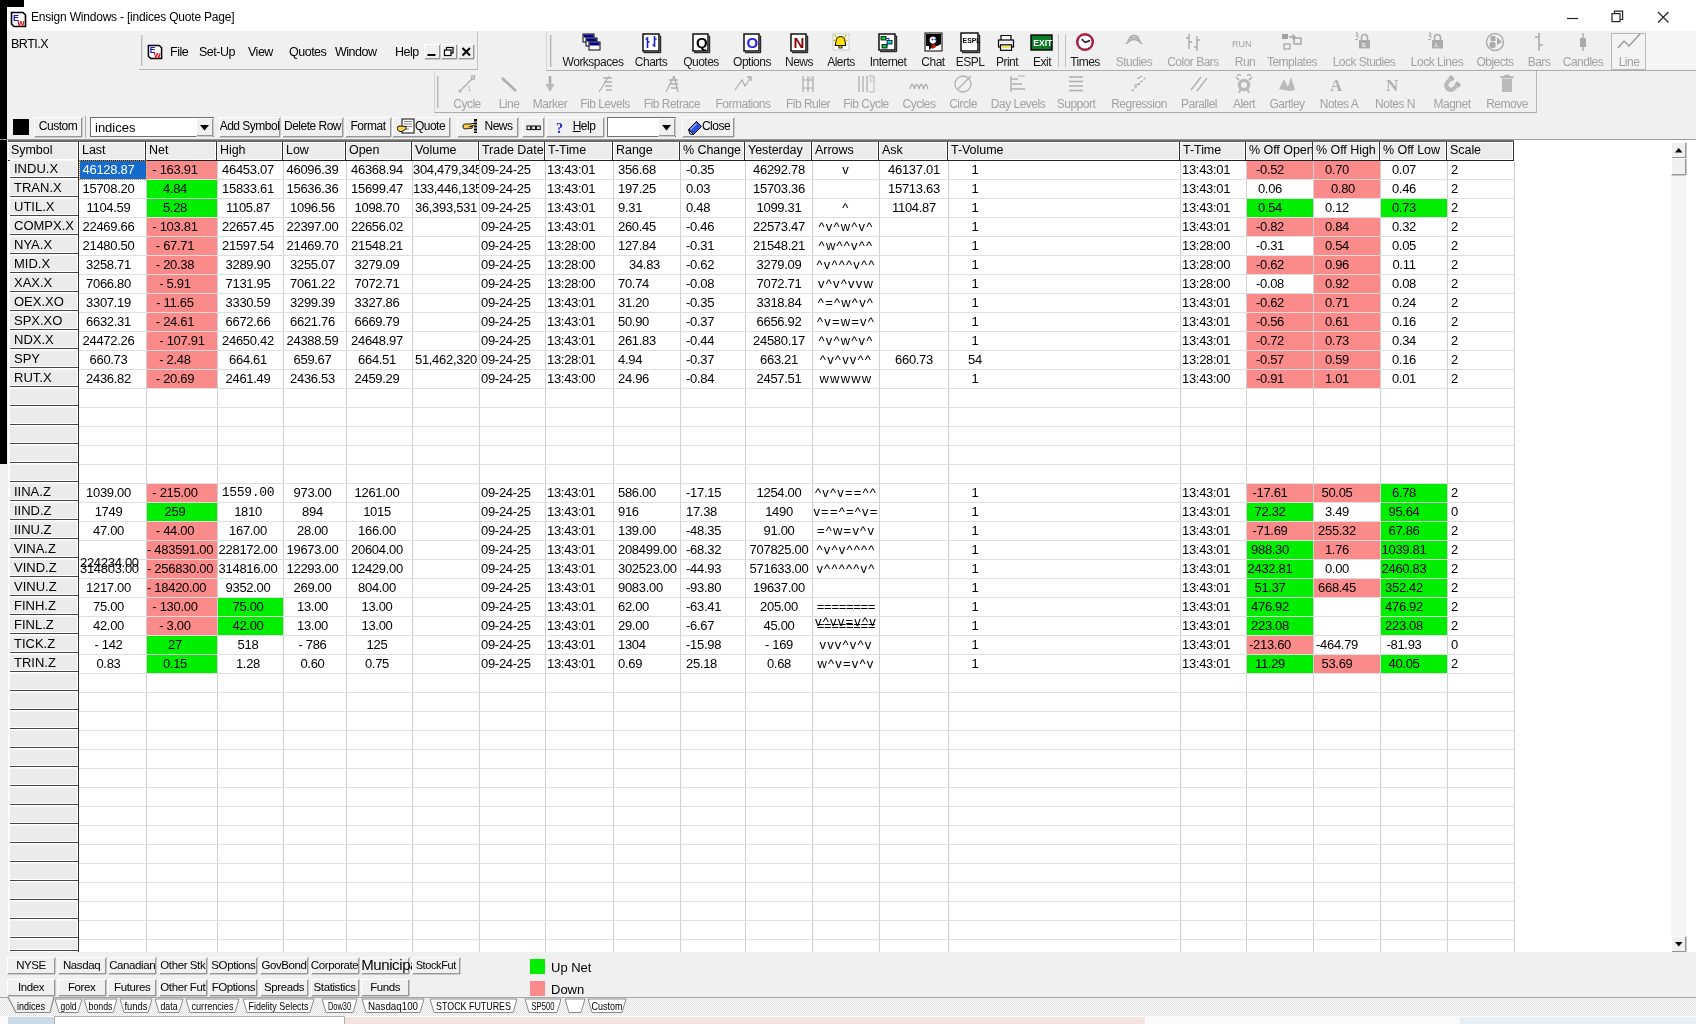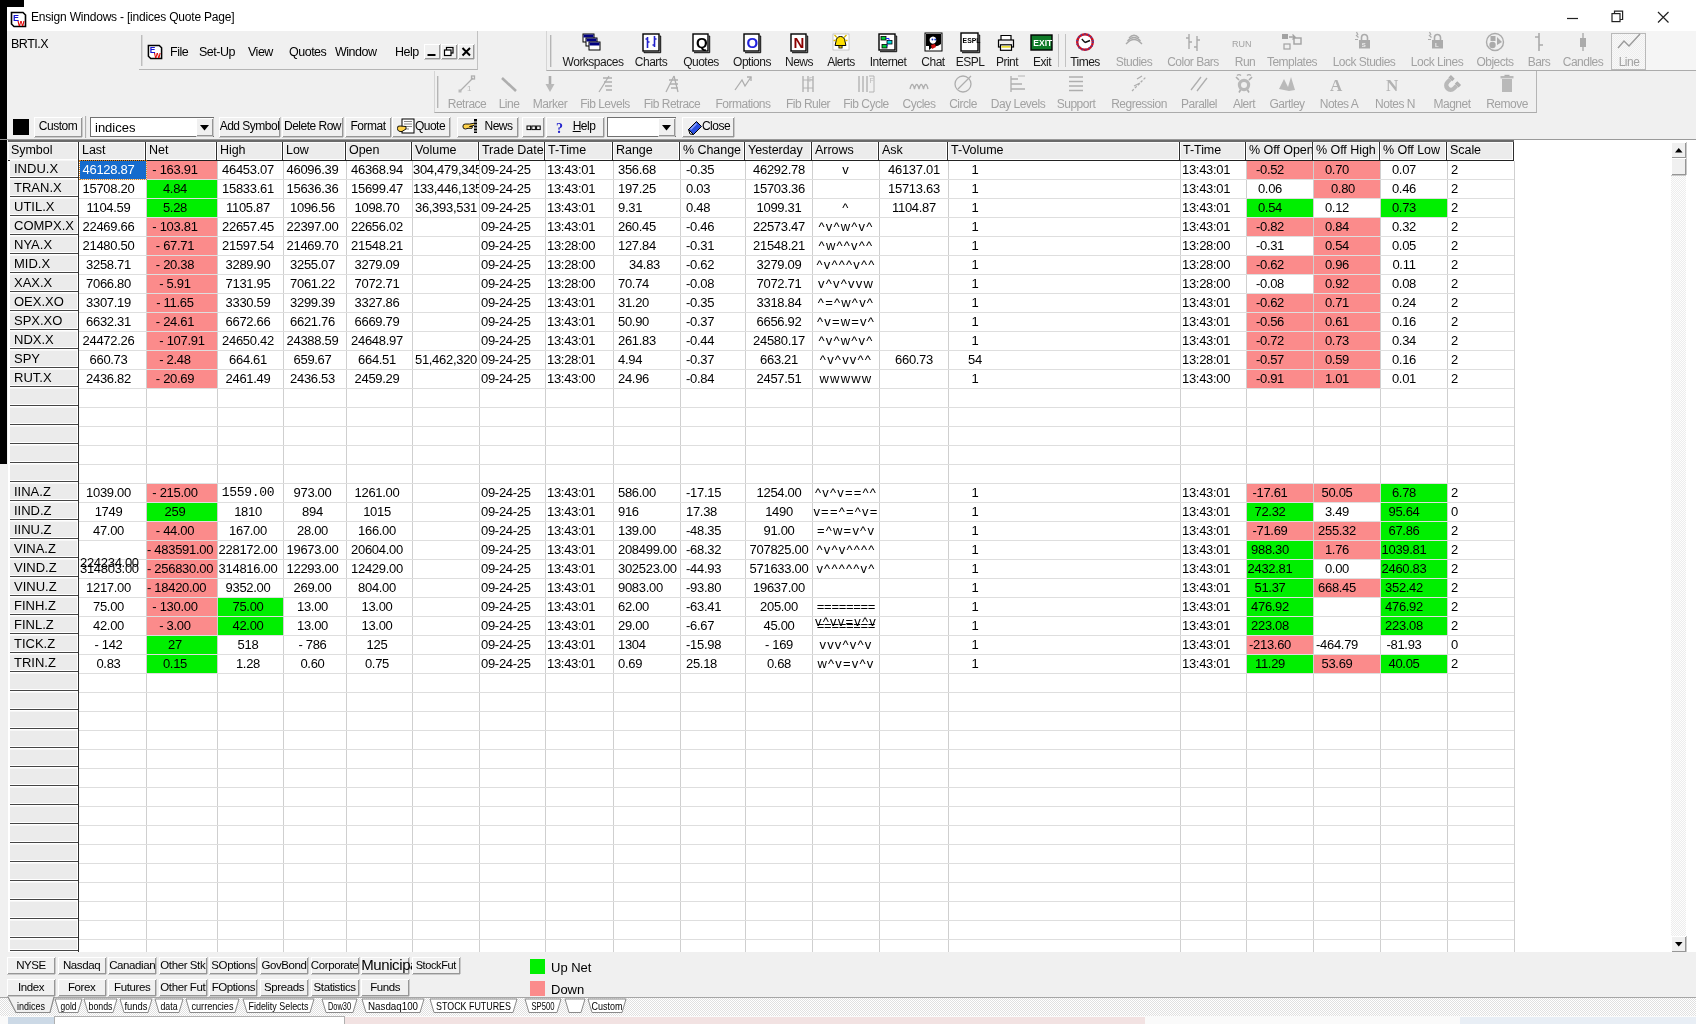--- a/index.html
+++ b/index.html
@@ -164,21 +164,21 @@
     </div>
     <div class="abs" style="left:1058px;top:34px;width:1px;height:33px;background:#c2c2c2"></div>
     <div class="abs" style="left:1065px;top:34px;width:1px;height:33px;background:#c2c2c2"></div>
     <div class="abs" style="left:1611px;top:33px;width:35px;height:37px;border:1px solid #b9b9b9;background:repeating-conic-gradient(#f8f8f8 0 25%,#eeeeee 0 50%);background-size:2px 2px"></div>
   </div>
 
 <div class="abs" style="left:434px;top:71px;width:1103px;height:42px;background:#f0f0f0;border-left:1px solid #d5d5d5;border-right:1px solid #b5b5b5;border-bottom:1px solid #ababab"></div>
 <div class="abs" style="left:437px;top:76px;width:2px;height:32px;background:#d9d9d9;border-left:1px solid #b5b5b5"></div>
 <div id="tbar2">
     <div class="tb1 dis" style="left:422px;top:75px;width:90px;height:36px">
-      <div style="position:absolute;left:0;right:0;top:22px;text-align:center">Retrace</div>
+      <div style="position:absolute;left:0;right:0;top:22px;text-align:center">Cycle</div>
       <div id="ic2_0" style="position:absolute;left:50%;top:0;width:0;height:0"></div>
     </div>
     <div class="tb1 dis" style="left:464px;top:75px;width:90px;height:36px">
       <div style="position:absolute;left:0;right:0;top:22px;text-align:center">Line</div>
       <div id="ic2_1" style="position:absolute;left:50%;top:0;width:0;height:0"></div>
     </div>
     <div class="tb1 dis" style="left:505px;top:75px;width:90px;height:36px">
       <div style="position:absolute;left:0;right:0;top:22px;text-align:center">Marker</div>
       <div id="ic2_2" style="position:absolute;left:50%;top:0;width:0;height:0"></div>
     </div>

